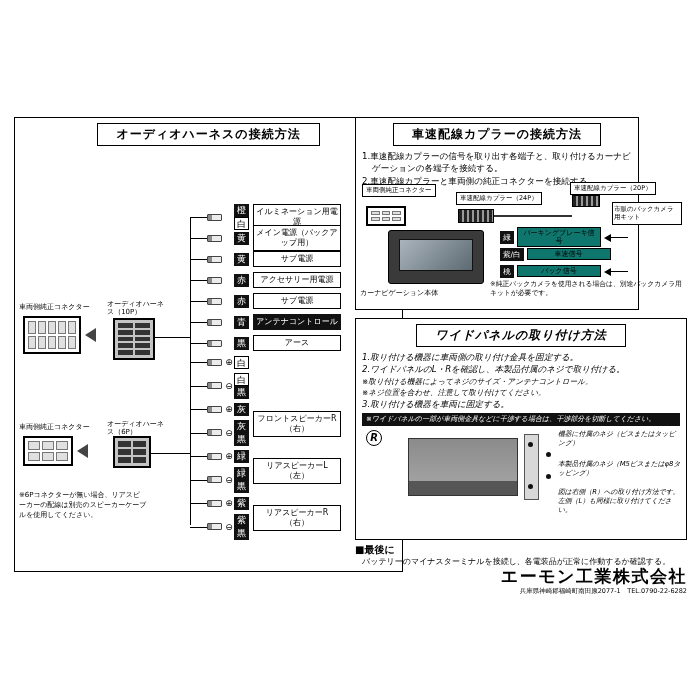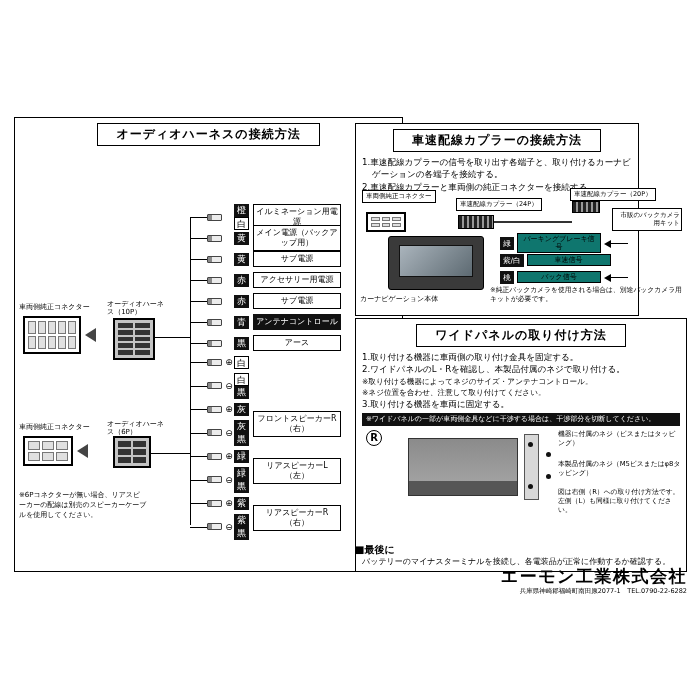--- a/index.html
+++ b/index.html
@@ -1,22 +1,22 @@
 <!DOCTYPE html>
 <html><head>
 <meta charset="utf-8">
 <style>
   * { margin:0; padding:0; box-sizing:border-box; }
   html,body { width:700px; height:700px; background:#ffffff; font-family:"DejaVu Sans","Liberation Sans",sans-serif; color:#000; }
   body { position:relative; overflow:hidden; }
 
   .panel { position:absolute; border:1px solid #000; background:#fff; }
   .panel-left  { left:14px;  top:117px; width:389px; height:455px; }
-  .panel-rt    { left:355px; top:123px; width:284px; height:193px; }
-  .panel-rb    { left:355px; top:318px; width:332px; height:254px; }
+  .panel-rt    { left:355px; top:117px; width:284px; height:193px; }
+  .panel-rb    { left:355px; top:318px; width:332px; height:222px;font-style:italic; }
 
   .panel-title { border:1px solid #000; font-weight:bold; font-size:12px; padding:2px 18px; margin:5px auto 4px auto; width:max-content; letter-spacing:1px; background:#fff; }
   .steps { padding:0 6px; }
   .step { font-size:8.6px; line-height:1.45; padding-left:10px; text-indent:-10px; }
   .step.sub { font-size:7.6px; }
 
   
   .diag { position:absolute; left:4px; top:90px; width:322px; height:360px; }
   .conn-label { position:absolute; font-size:7px; line-height:1.2; width:88px; }
   .vgrid { position:absolute; border:2px solid #000; background:#fff; display:grid; gap:2px; padding:3px; }
@@ -46,21 +46,21 @@
   .chip { display:flex; flex-direction:column; margin-right:4px; flex:none; }
   .seg  { width:15px; height:13px; font-size:9px; line-height:13px; text-align:center; }
   .seg.dark  { background:#111; color:#fff; }
   .seg.light { background:#fff; color:#000; border:1px solid #000; }
   .wlabel { border:1px solid #000; font-size:8px; line-height:1.25; padding:2px 1px; width:88px; text-align:center; background:#fff; flex:none; }
   .wlabel.hl { background:#111; color:#fff; border-color:#111; }
 
   
   .sdiag { position:absolute; left:4px; top:64px; width:324px; height:125px; }
   .boxlabel { position:absolute; border:1px solid #000; background:#fff; font-size:6.5px; padding:1px 3px; white-space:nowrap; }
-  .kitbox { position:absolute; left:252px; top:20px; width:70px; border:1px solid #000; font-size:6.5px; line-height:1.3; text-align:right; padding:2px 1px; background:#fff; }
+  .kitbox { position:absolute; left:252px; top:20px; width:70px; border:1px solid #000; font-size:6.5px; line-height:1.3; text-align:left; padding:2px 1px; background:#fff; }
   .sv { left:6px; top:24px; width:40px; height:20px; grid-template-columns:repeat(3,1fr); }
   .plug { position:absolute; border:1px solid #000; }
   .p24 { left:98px;  top:27px; width:36px; height:14px; background:repeating-linear-gradient(90deg,#222 0 3px,#999 3px 5px); }
   .p20 { left:212px; top:13px; width:28px; height:12px; background:repeating-linear-gradient(90deg,#222 0 3px,#999 3px 5px); }
   .bundle { position:absolute; left:134px; top:33px; width:78px; height:2px; background:#333; }
   .headunit { position:absolute; left:28px; top:48px; width:96px; height:54px; background:#3a3a3a; border:1px solid #000; border-radius:3px; }
   .headunit .screen { margin:8px 10px; height:32px; background:linear-gradient(135deg,#aab4bc,#5d6a72); border:1px solid #111; }
   .navlabel { position:absolute; left:0; top:106px; font-size:7px; }
   .sigs { position:absolute; left:140px; top:48px; display:flex; flex-direction:column; gap:3px; }
   .sigrow { display:flex; align-items:center; gap:3px; height:14px; }

